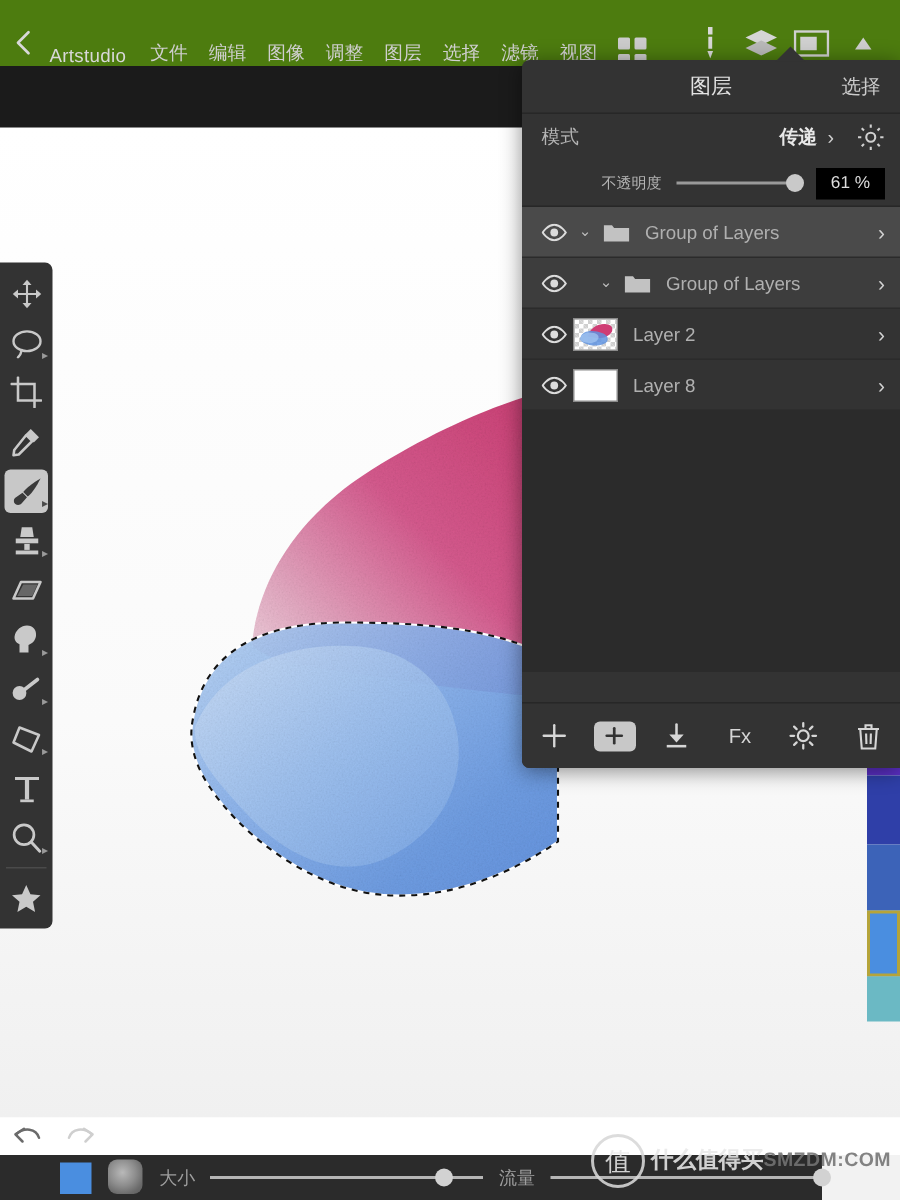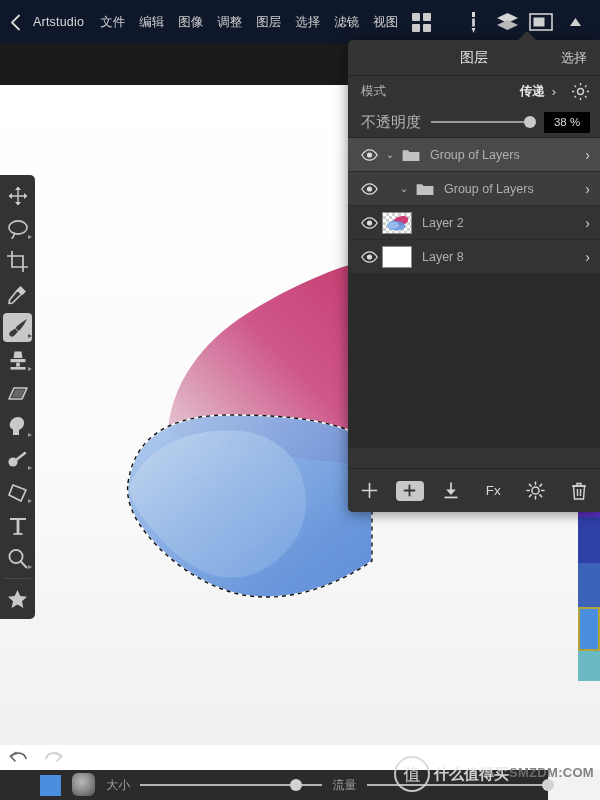--- a/index.html
+++ b/index.html
@@ -7,22 +7,22 @@
     width: 600px; height: 800px;
     background: #ffffff;
     font-family: "Liberation Sans", "DejaVu Sans", sans-serif;
     overflow: hidden;
   }
   #app { position: relative; width: 600px; height: 800px; background: #f2f2f2; }
 
   
   .menubar {
     position: absolute; left: 0; top: 0; width: 600px; height: 44px;
-    background: #0f172a;
-    display: flex; align-items: center;
+    background: #4d7c0f;
+    display: flex; align-items: flex-end;
     z-index: 40;
   }
   .mb-back {
     width: 30px; height: 31px; display: flex; align-items: center; justify-content: center;
     color: #d8d8d8; font-size: 16px; cursor: pointer;
   }
   .mb-app {
     color: #d8d8d8; font-size: 12.5px; padding: 0 9px 0 3px; letter-spacing: .2px;
   }
   .mb-item {
@@ -118,21 +118,21 @@
     height: 31px; display: flex; align-items: center; padding: 0 10px 0 13px;
   }
   .mode-label { color: #b4b4b4; font-size: 12.5px; }
   .mode-val { margin-left: auto; color: #e8e8e8; font-size: 12.5px; font-weight: bold; cursor: pointer; }
   .mode-chev { color: #d0d0d0; font-size: 13px; margin-left: 7px; cursor: pointer; }
   .mode-gear { margin-left: 15px; cursor: pointer; display: flex; align-items: center; }
   .op-row {
     height: 31px; display: flex; align-items: center; padding: 0 10px 0 13px;
     border-bottom: 1px solid #272727;
   }
-  .op-label { color: #b4b4b4; font-size: 15px; white-space: nowrap; }
+  .op-label { color: #b4b4b4; font-size: 10px; white-space: nowrap; margin-left: 40px; }
   .op-track {
     flex: 1; height: 2px; background: #9a9a9a; margin: 0 0 0 10px; position: relative; cursor: pointer;
   }
   .op-knob {
     position: absolute; right: -4px; top: -5px; width: 12px; height: 12px; border-radius: 50%;
     background: #c9c9c9;
   }
   .op-box {
     margin-left: 12px; width: 46px; height: 21px; background: #000000;
     display: flex; align-items: center; justify-content: center;
@@ -490,21 +490,21 @@
           </g>
         </svg>
       </span>
     </div>
 
     <div class="op-row">
       <span class="op-label">不透明度</span>
       <span class="op-track">
         <span class="op-knob"></span>
       </span>
-      <span class="op-box">38 %</span>
+      <span class="op-box">61 %</span>
     </div>
 
     <div class="layer-list" id="layer-list">
         <div class="layer-row sel">
           <span class="eye">
             <svg width="17" height="12" viewBox="0 0 17 12">
               <path d="M8.5,0.8 C13,0.8 16.2,6 16.2,6 C16.2,6 13,11.2 8.5,11.2 C4,11.2 0.8,6 0.8,6 C0.8,6 4,0.8 8.5,0.8 Z" fill="none" stroke="#dcdcdc" stroke-width="1.3"></path>
               <circle cx="8.5" cy="6" r="2.6" fill="#dcdcdc"></circle>
             </svg>
           </span>

